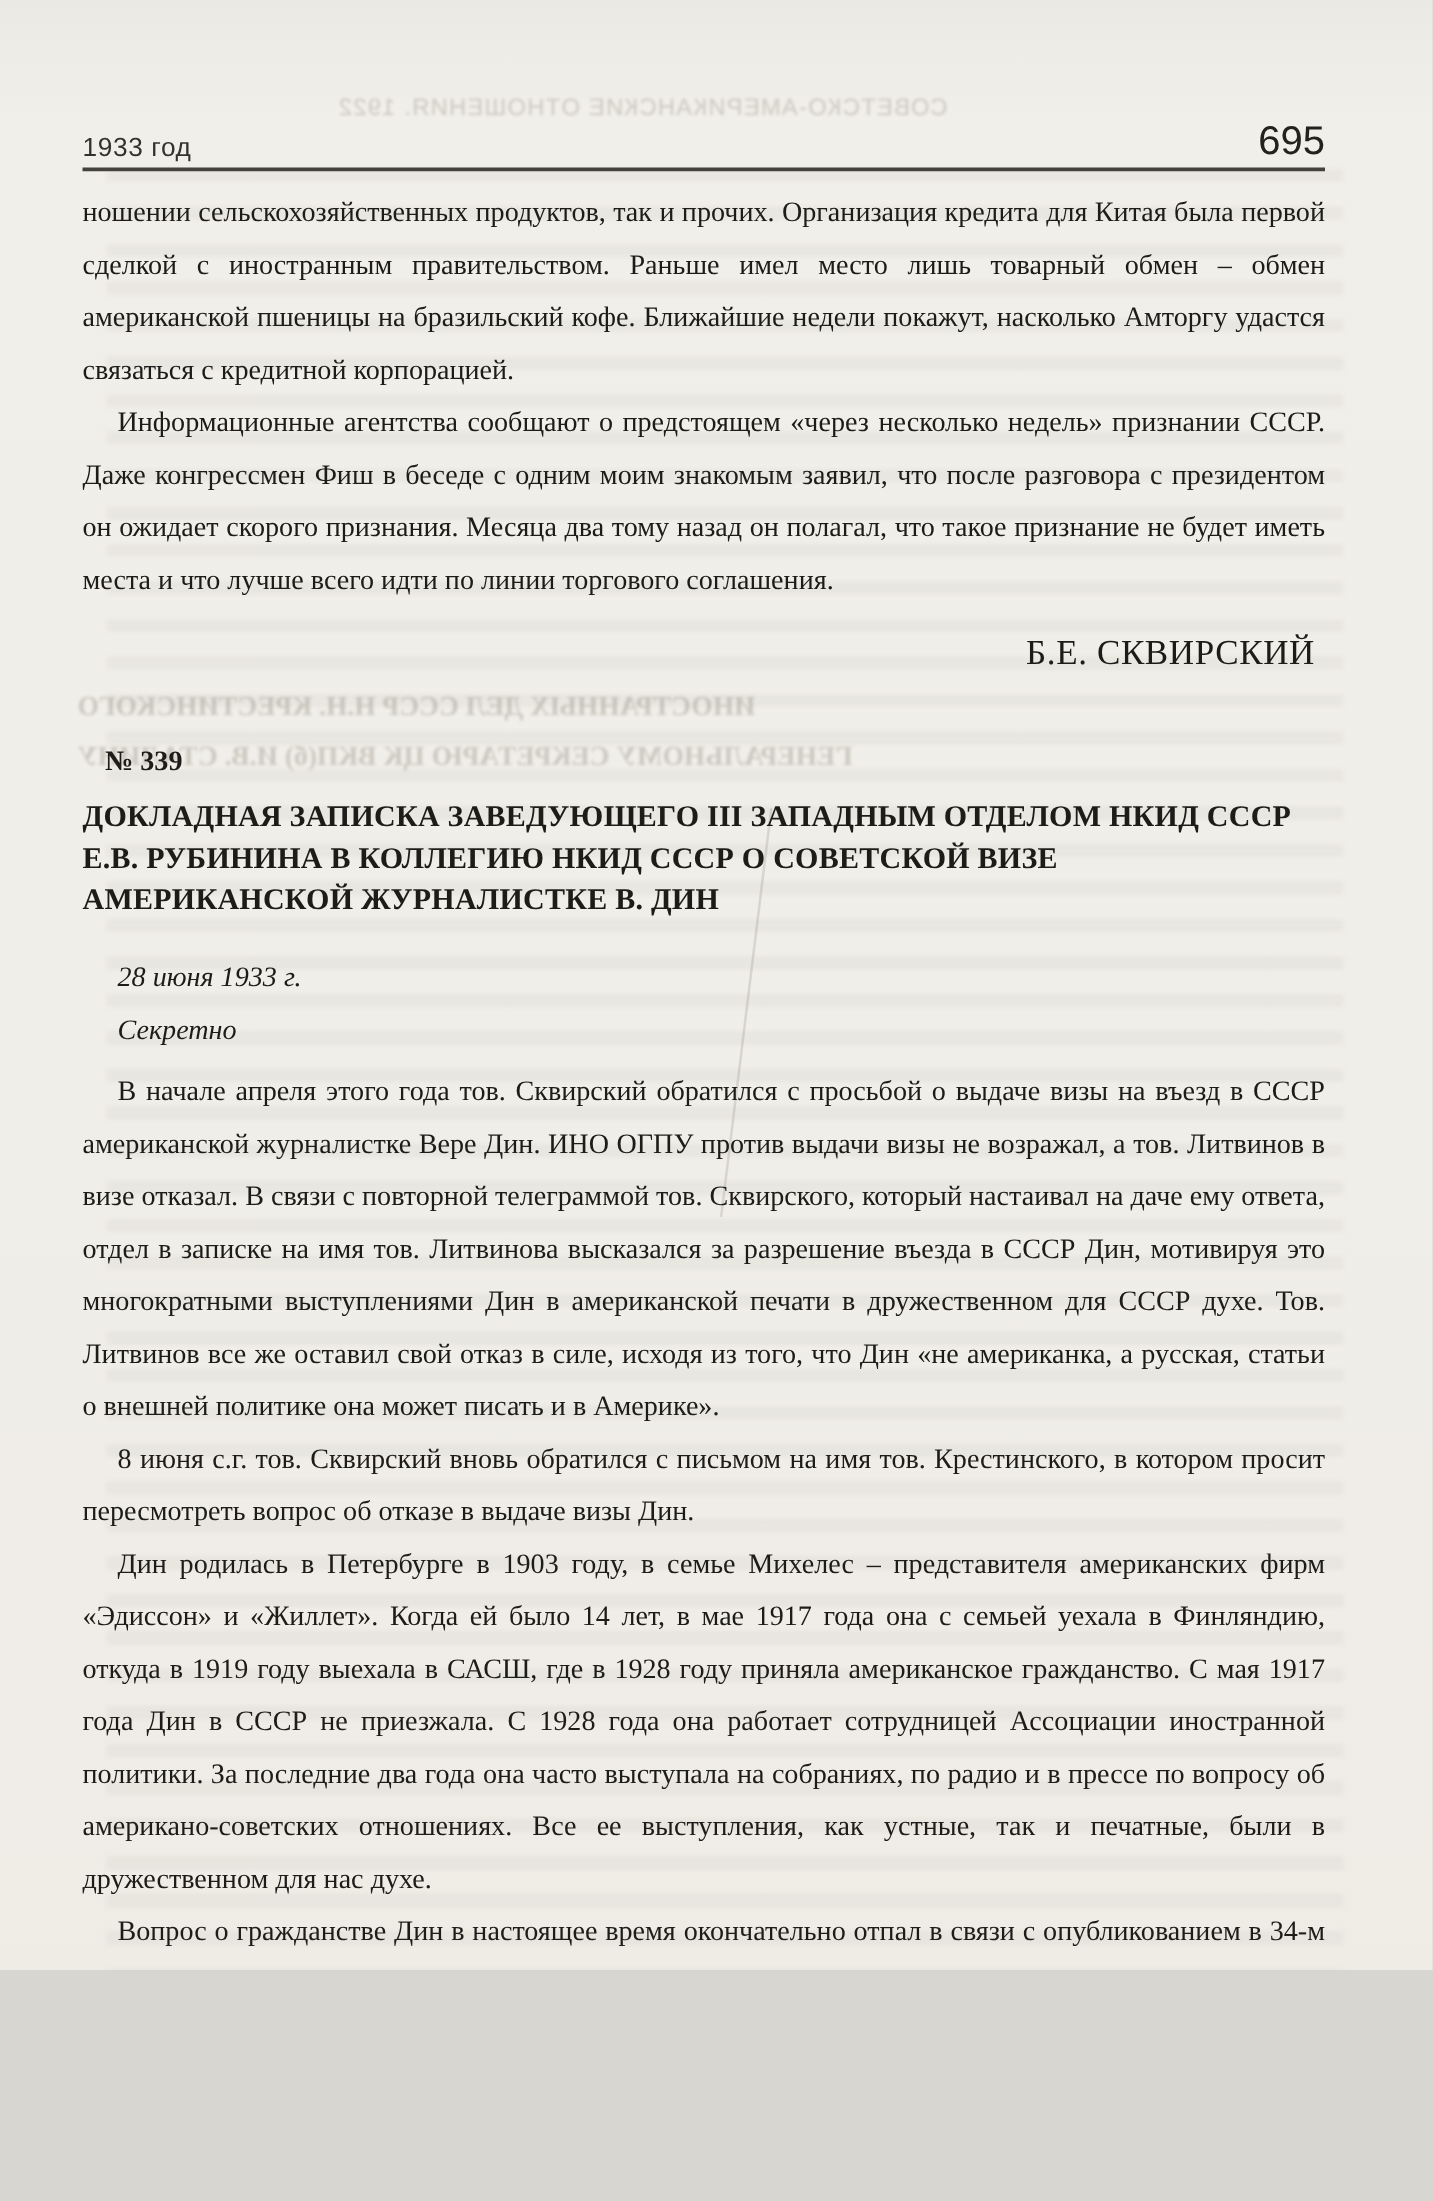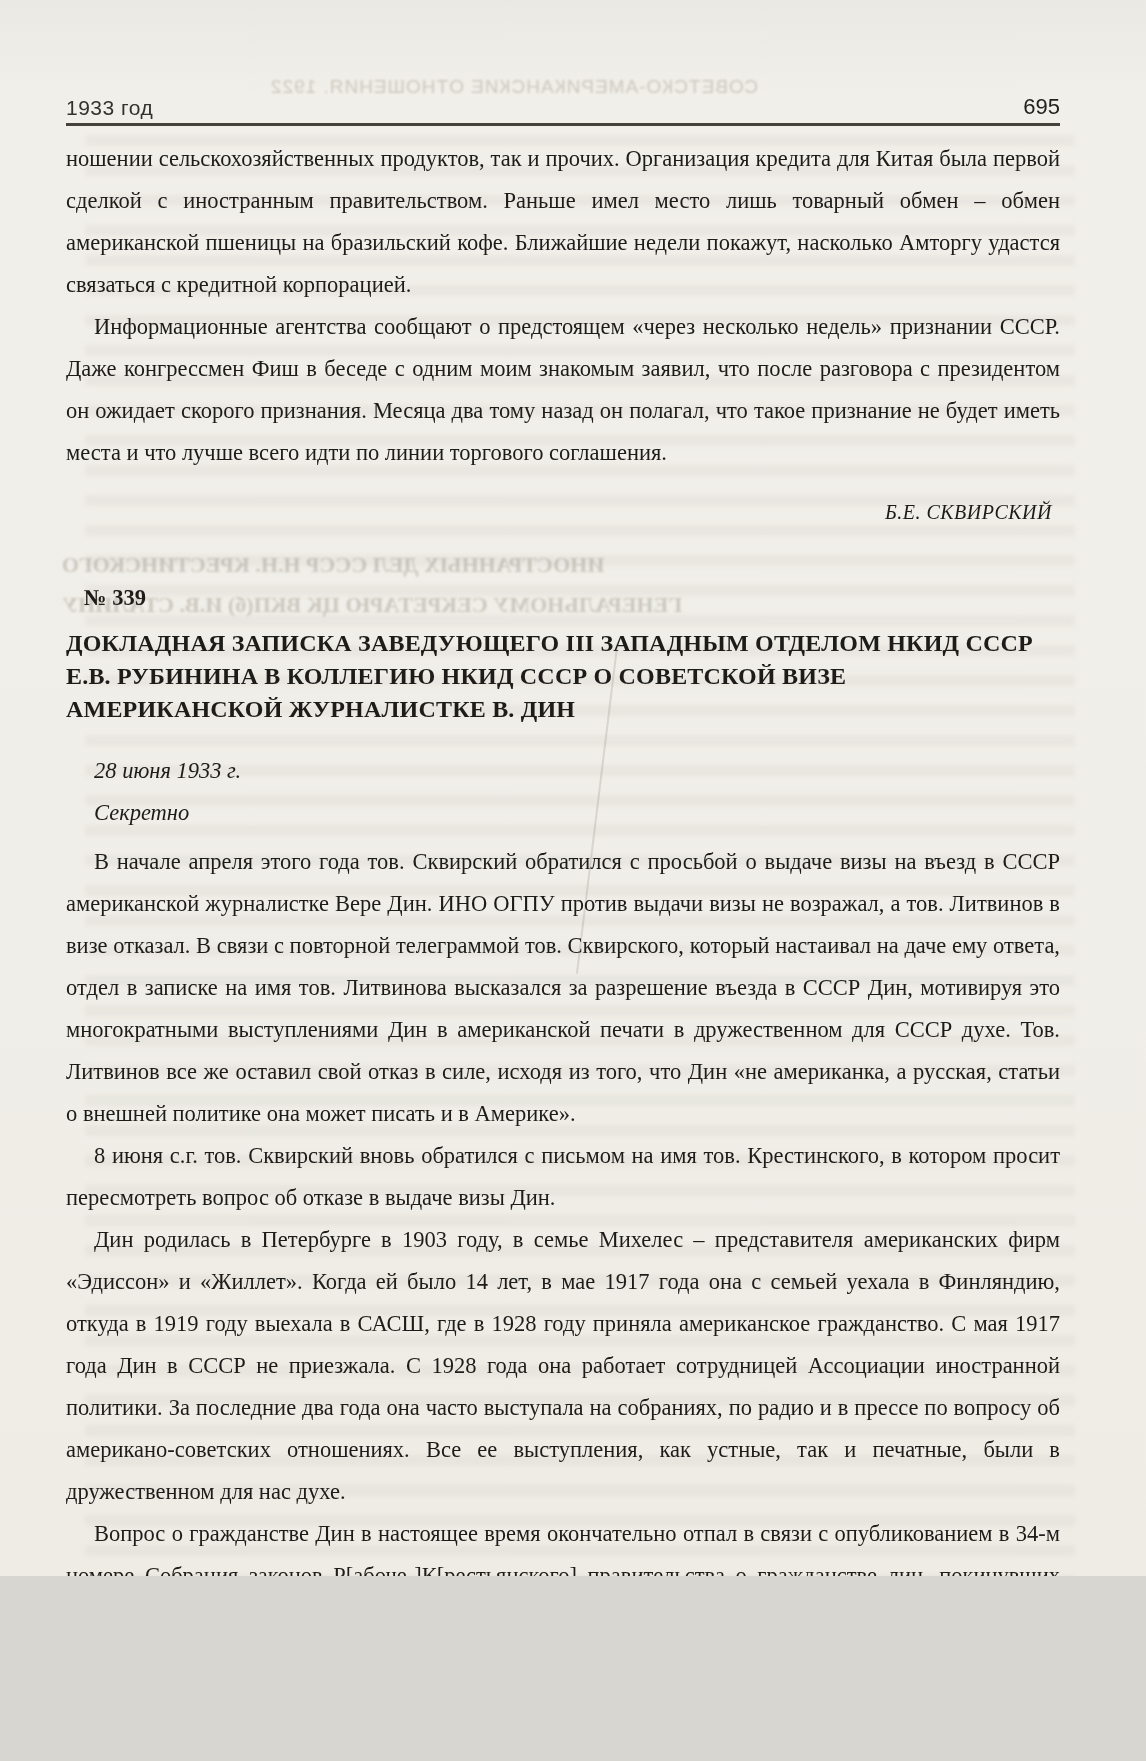--- a/index.html
+++ b/index.html
@@ -45,32 +45,32 @@
   .running-header {
     display: flex; justify-content: space-between; align-items: flex-end;
     border-bottom: 3px solid #45423c; padding-bottom: 3px;
   }
   .running-year {
     font-family: "Liberation Sans", sans-serif;
     font-size: 21px; color: #34322e; letter-spacing: 0.5px;
   }
   .running-page {
     font-family: "Liberation Sans", sans-serif;
-    font-size: 22px; color: #23221f;
+    font-size: 32px; color: #23221f;
   }
 
   .body-text { margin-top: 12px; }
   p { margin: 0; font-size: 22.5px; line-height: 42px; text-align: justify; }
   .indent { text-indent: 28px; }
   .no-indent { text-indent: 0; }
 
   .closing { text-indent: 28px; text-align: left; }
   .signature {
-    margin-top: 17px; text-align: right; font-style: italic;
-    font-size: 20px; padding-right: 8px; letter-spacing: 0.5px;
+    margin-top: 17px; text-align: right; 
+    font-size: 28px; padding-right: 8px; letter-spacing: 0.5px;
   }
   .archive {
     margin-top: 15px; font-style: italic; text-indent: 26px;
     text-align: left; letter-spacing: 0.3px;
   }
 
   .doc-number { margin-top: 44px; margin-left: 18px; font-weight: bold; text-align: left; }
   .doc-title {
     margin: 8px 0 0 0; font-weight: bold; font-size: 24px; line-height: 33px;
     text-align: left; white-space: pre-line; letter-spacing: 0.2px;

